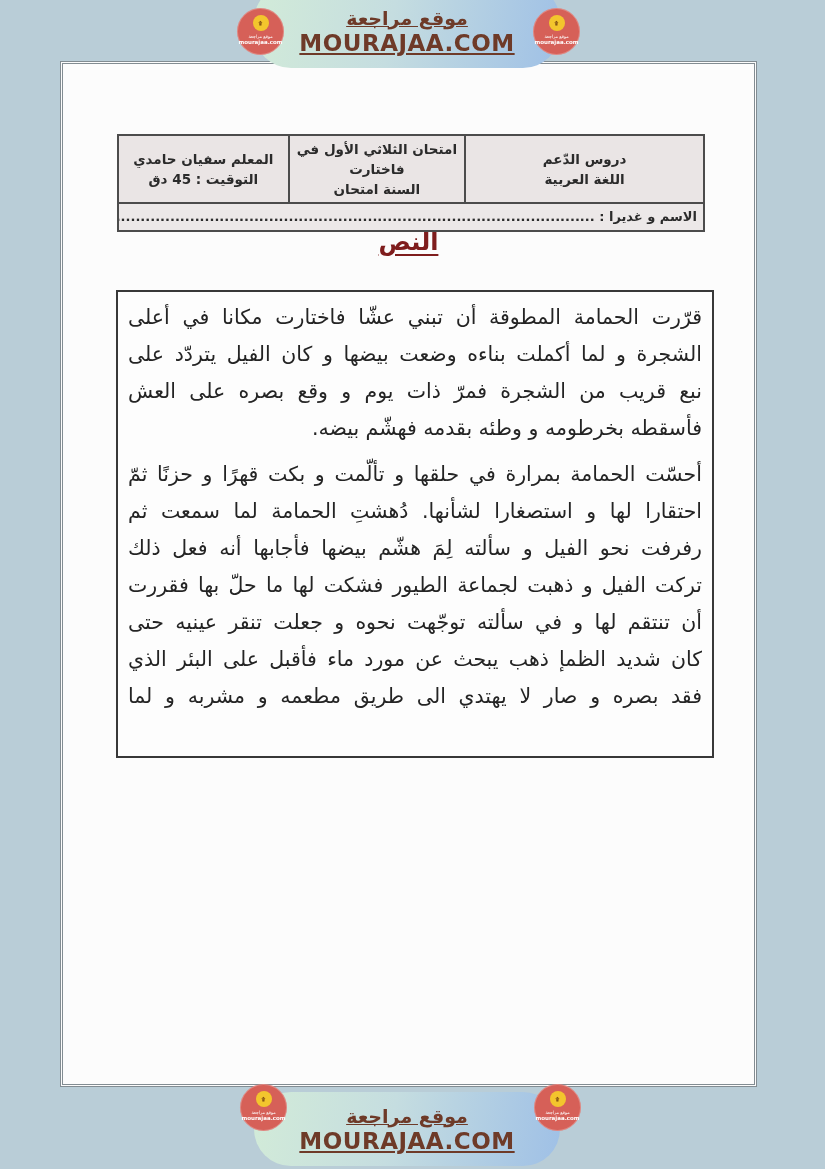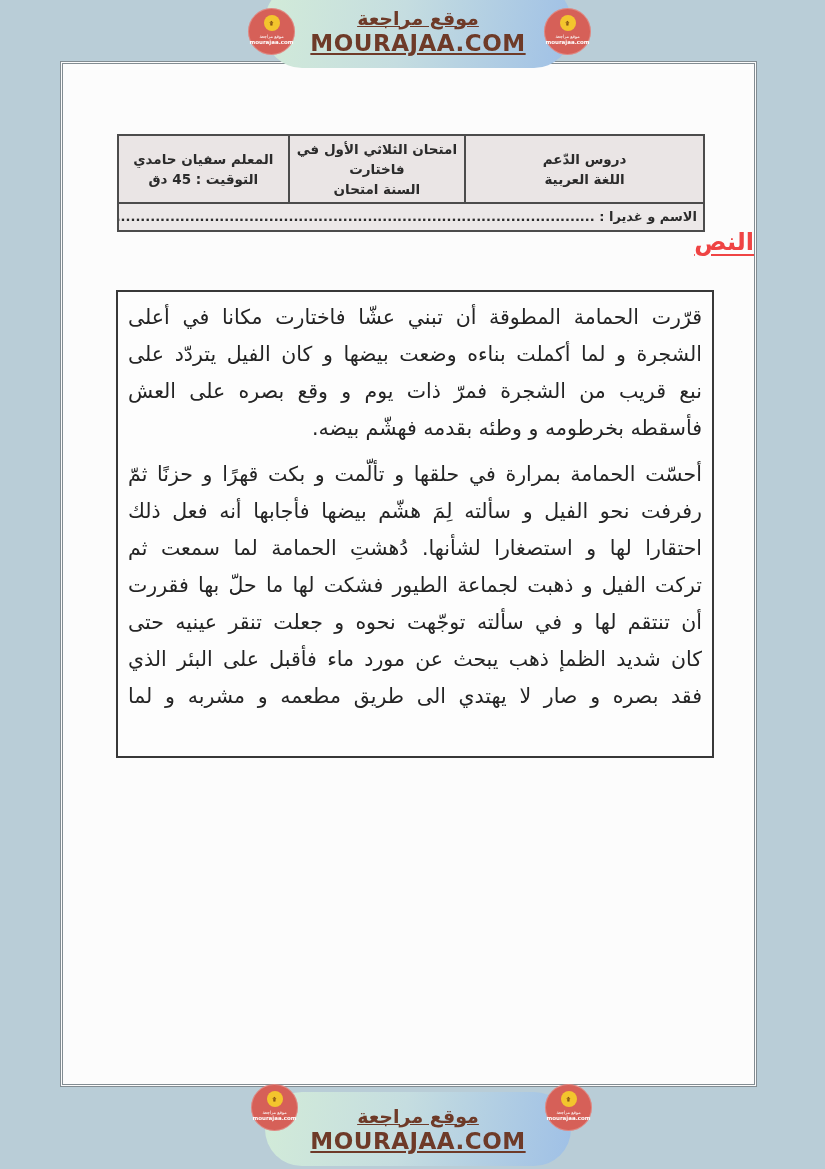--- a/index.html
+++ b/index.html
@@ -2,21 +2,21 @@
 <html lang="ar"><head>
 <meta charset="utf-8">
 <style>
   html,body{margin:0;padding:0;}
   body{
     width:825px;height:1169px;position:relative;overflow:hidden;
     background:#b9cdd7;
     font-family:"DejaVu Sans",sans-serif;
   }
   
-  .banner{position:absolute;left:15px;width:653px;height:80px;z-index:5;}
+  .banner{position:absolute;left:4px;width:653px;height:80px;z-index:5;}
   .banner .pill{
     position:absolute;left:250px;width:306px;height:74px;border-radius:37px;
     background:linear-gradient(100deg,#d2ebd8 0%,#c5dde0 45%,#9fc0e6 100%);
     display:flex;flex-direction:column;align-items:center;justify-content:center;
   }
   .banner.top .pill{top:-16px;padding-top:10px;}
   .banner.bottom .pill{top:6px;}
   .site-ar{
     color:#6e3a28;font-weight:bold;font-size:19px;text-decoration:underline;
     direction:rtl;line-height:24px;
@@ -60,22 +60,22 @@
     font-size:13.5px;font-weight:bold;color:#2b2b2b;
     text-align:center;vertical-align:middle;padding:3px 2px;line-height:20px;
   }
   .hdr-table .name-cell{
     text-align:right;padding:2px 6px;height:22px;line-height:20px;
     white-space:nowrap;overflow:hidden;font-size:13px;background:#ece8e8;
   }
 
   
   .doc-title{
-    position:absolute;left:0;top:164px;width:100%;
-    font-size:24px;font-weight:bold;color:#ef4444;direction:rtl;
+    position:absolute;left:0;top:164px;width:100%;text-align:center;
+    font-size:24px;font-weight:bold;color:#7f1d1d;direction:rtl;
   }
   .doc-title span{text-decoration:underline;text-underline-offset:4px;}
 
   
   .text-box{
     position:absolute;left:53px;top:226px;width:598px;height:468px;
     border:2px solid #383838;box-sizing:border-box;
     padding:7px 10px 4px 10px;direction:rtl;color:#242424;
     background:#fdfdfd;
   }
@@ -132,22 +132,22 @@
 
   <div class="doc-title"><span>النص</span></div>
 
   <div class="text-box">
     <div class="tline">قرّرت الحمامة المطوقة أن تبني عشّا فاختارت مكانا في أعلى</div>
     <div class="tline">الشجرة و لما أكملت بناءه وضعت بيضها و كان الفيل يتردّد على</div>
     <div class="tline">نبع قريب من الشجرة فمرّ ذات يوم و وقع بصره على العش</div>
     <div class="tline last">فأسقطه بخرطومه و وطئه بقدمه فهشّم بيضه.</div>
     <div class="para-gap"></div>
     <div class="tline">أحسّت الحمامة بمرارة في حلقها و تألّمت و بكت قهرًا و حزنًا ثمّ</div>
+    <div class="tline">احتقارا لها و استصغارا لشأنها. دُهشتِ الحمامة لما سمعت ثم</div>
     <div class="tline">رفرفت نحو الفيل و سألته لِمَ هشّم بيضها فأجابها أنه فعل ذلك</div>
-    <div class="tline">احتقارا لها و استصغارا لشأنها. دُهشتِ الحمامة لما سمعت ثم</div>
     <div class="tline">تركت الفيل و ذهبت لجماعة الطيور فشكت لها ما حلّ بها فقررت</div>
     <div class="tline">أن تنتقم لها و في سألته توجّهت نحوه و جعلت تنقر عينيه حتى</div>
     <div class="tline">كان شديد الظمإ ذهب يبحث عن مورد ماء فأقبل على البئر الذي</div>
     <div class="tline">فقد بصره و صار لا يهتدي الى طريق مطعمه و مشربه و لما</div>
   </div>
 
 </div>
 
 <div class="banner bottom">
   <div class="pill">

